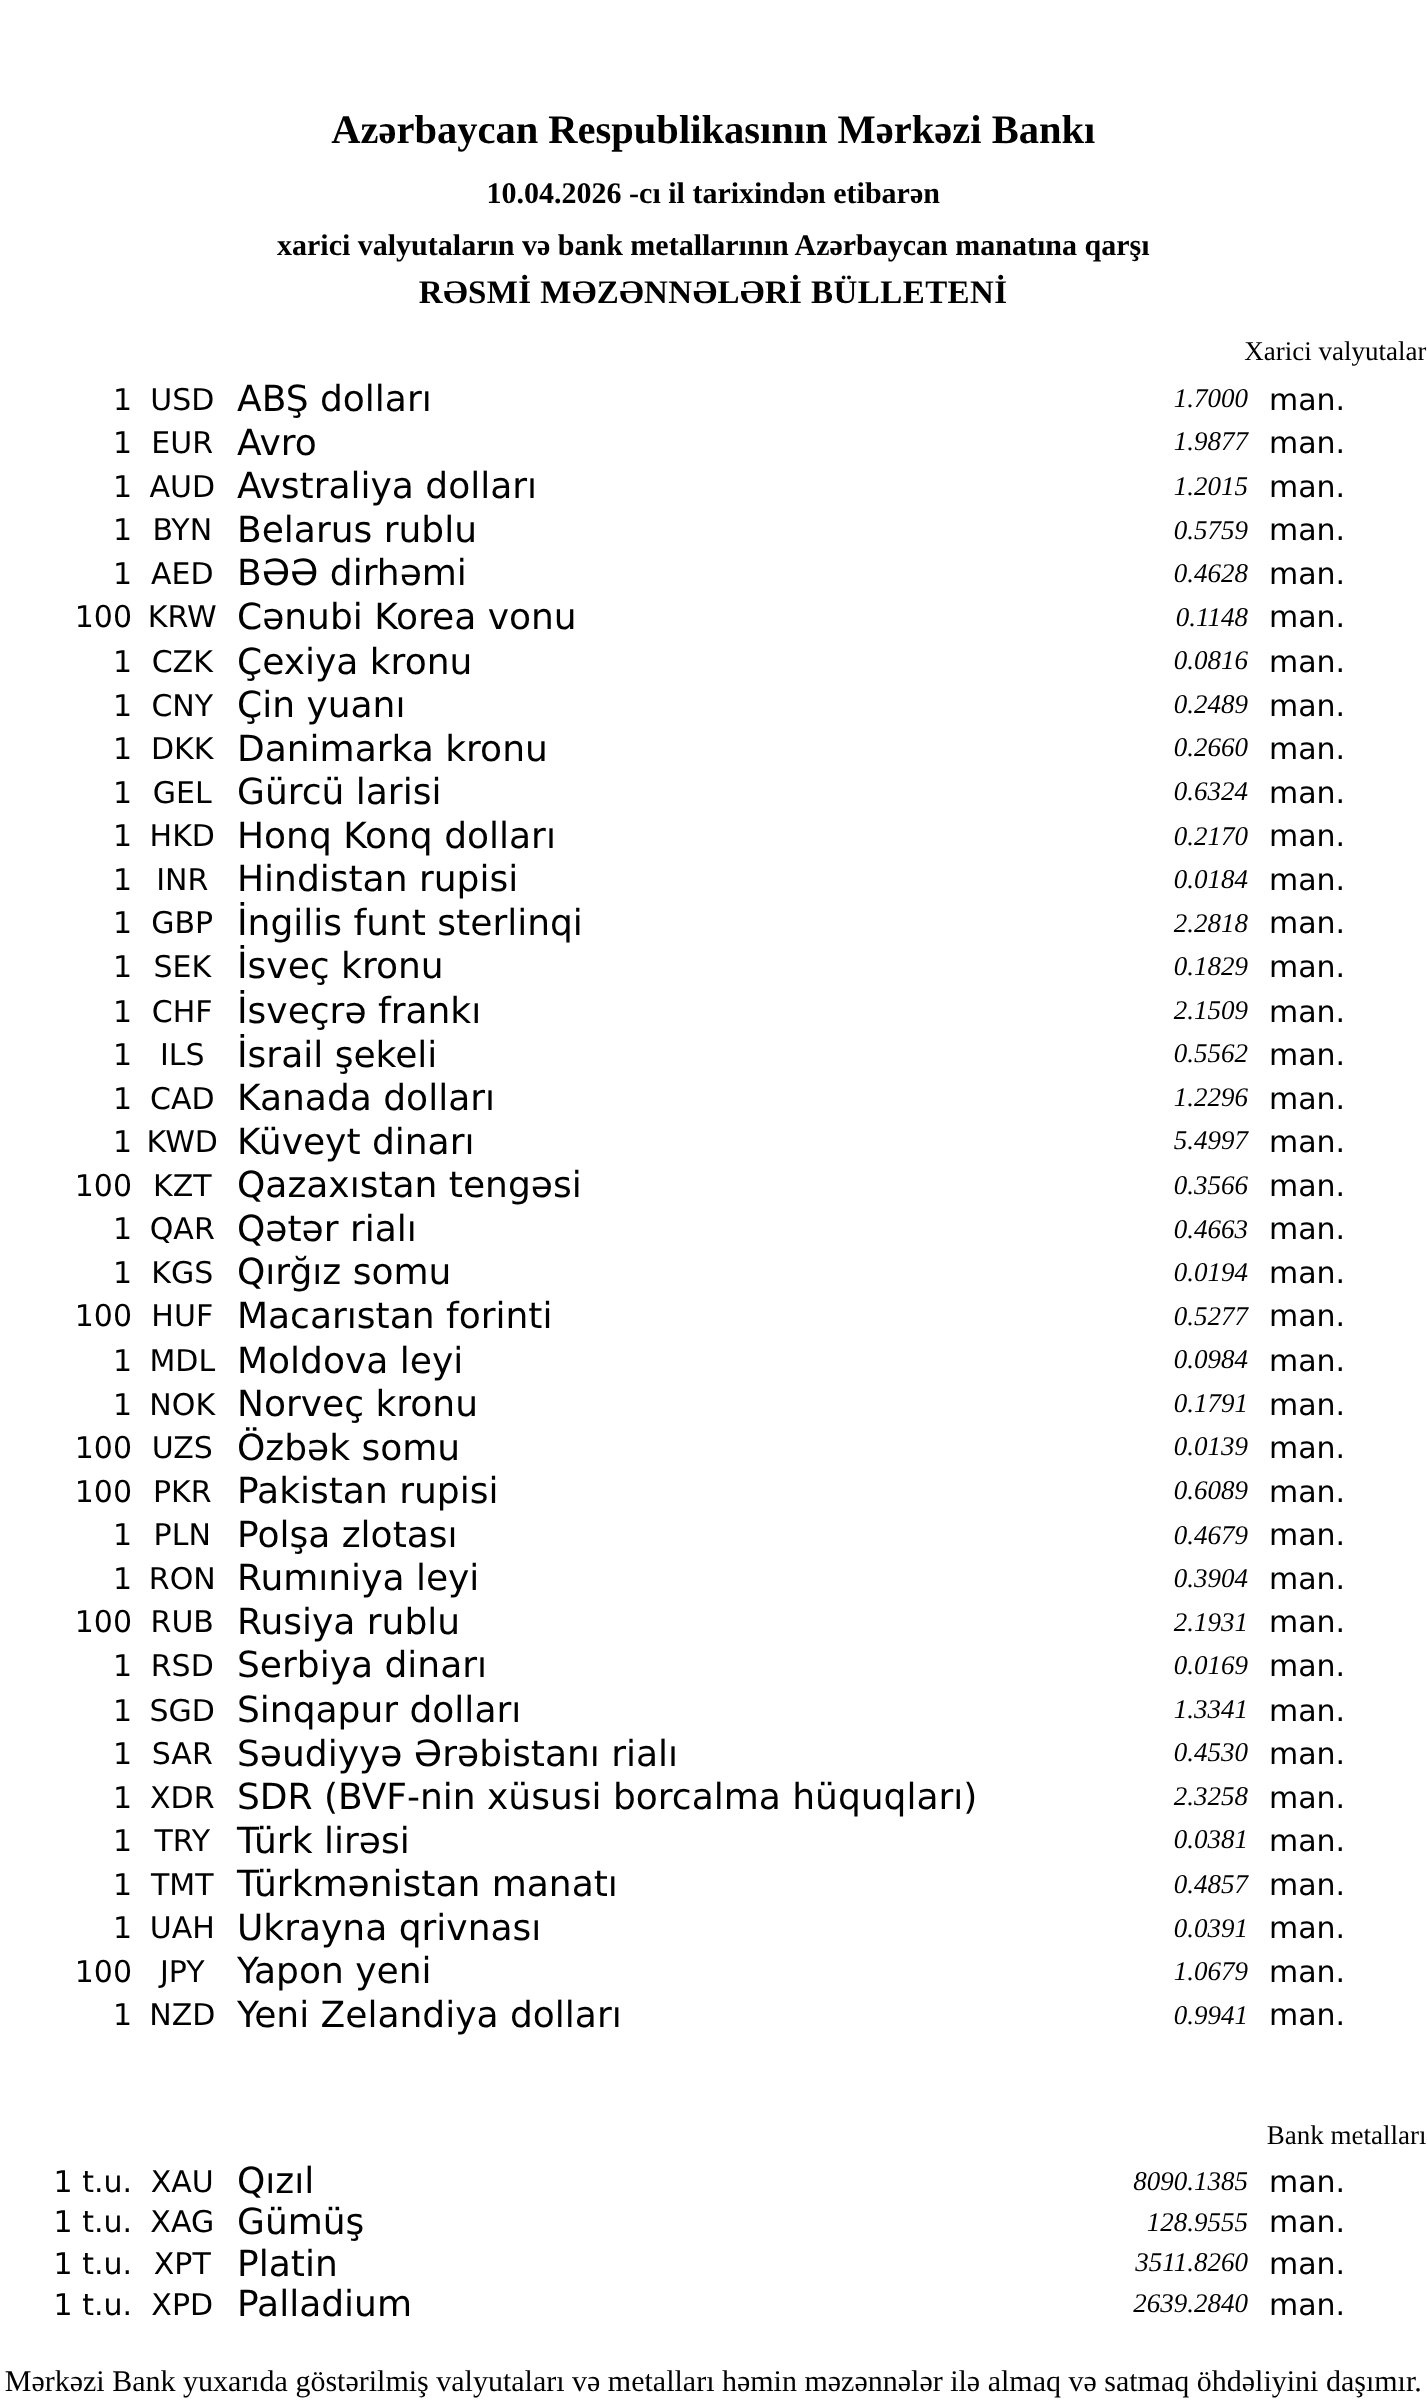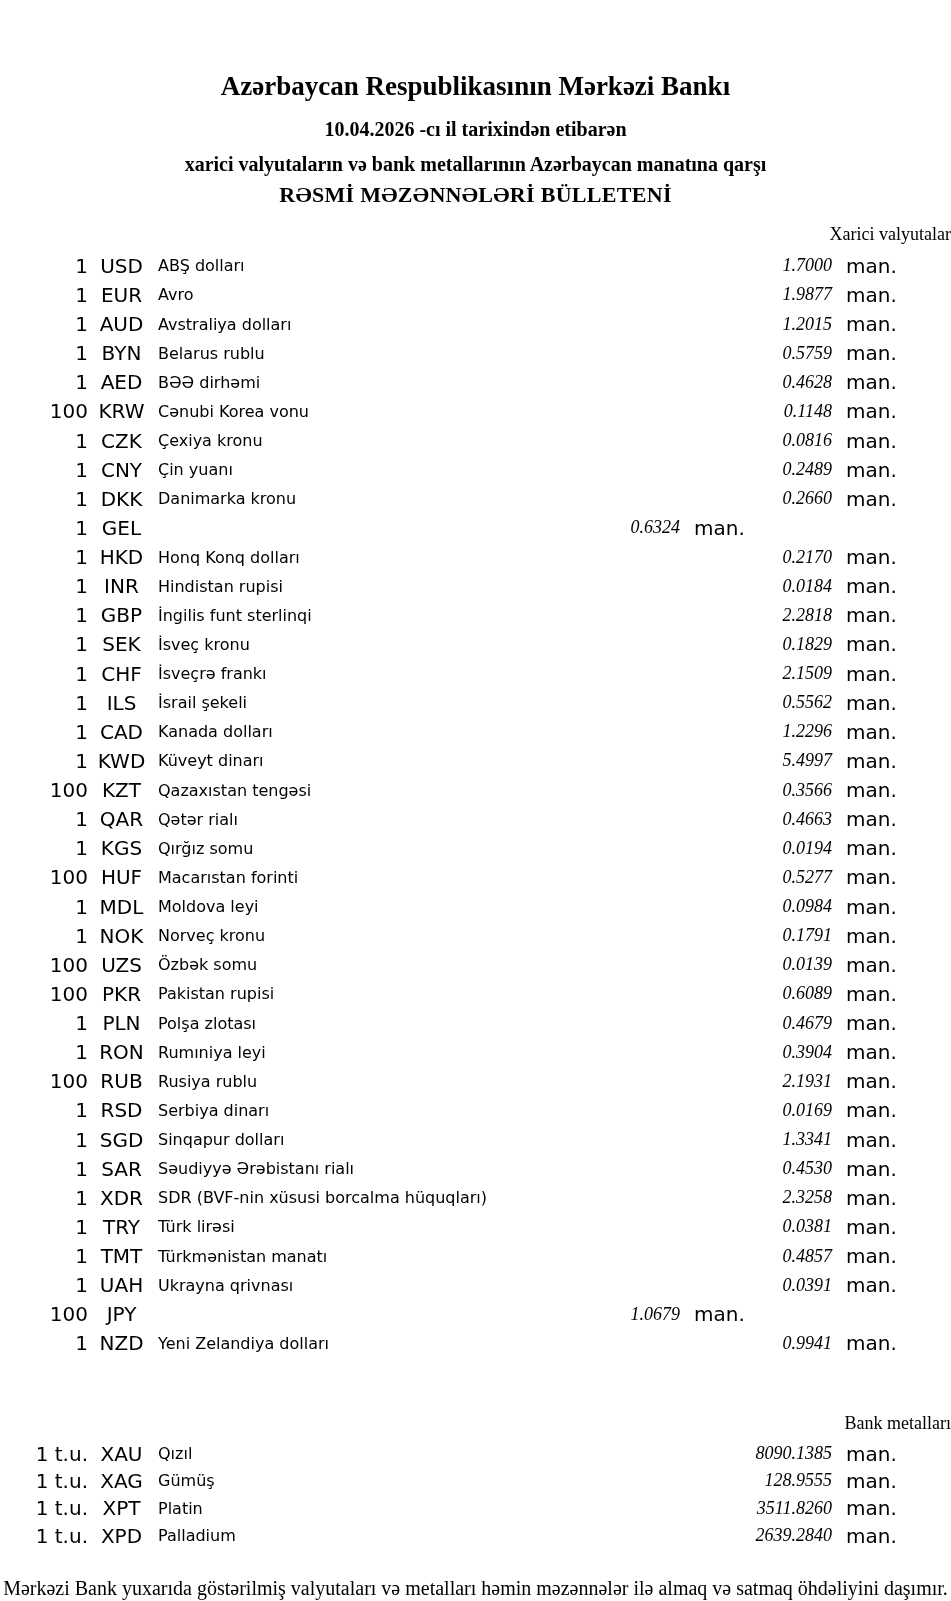--- a/index.html
+++ b/index.html
@@ -34,21 +34,21 @@
   .row {
     display: grid;
     grid-template-columns: 88px 67px 1fr 152px 78px;
     align-items: center;
     height: 29.13px;
     padding-right: 41px;
   }
   .metal-rows .row { height: 27.3px; }
   .cell-amount { text-align: right; font-size: 20px; white-space: nowrap; }
   .cell-code   { text-align: center; font-size: 20px; white-space: nowrap; }
-  .cell-name   { text-align: left; font-size: 16px; padding-left: 3px; white-space: nowrap; }
+  .cell-name   { text-align: left; font-size: 24px; padding-left: 3px; white-space: nowrap; }
   .cell-rate   {
     text-align: right;
     font-family: "Liberation Serif", serif;
     font-style: italic;
     font-weight: normal;
     font-size: 18px;
     white-space: nowrap;
   }
   .cell-unit { text-align: left; padding-left: 14px; font-size: 20px; white-space: nowrap; }
   .footer {
@@ -128,20 +128,21 @@
       <div class="row">
         <span class="cell-amount">1</span>
         <span class="cell-code">DKK</span>
         <span class="cell-name">Danimarka kronu</span>
         <span class="cell-rate">0.2660</span>
         <span class="cell-unit">man.</span>
       </div>
       <div class="row">
         <span class="cell-amount">1</span>
         <span class="cell-code">GEL</span>
+        <span class="cell-name">Gürcü larisi</span>
         <span class="cell-rate">0.6324</span>
         <span class="cell-unit">man.</span>
       </div>
       <div class="row">
         <span class="cell-amount">1</span>
         <span class="cell-code">HKD</span>
         <span class="cell-name">Honq Konq dolları</span>
         <span class="cell-rate">0.2170</span>
         <span class="cell-unit">man.</span>
       </div>
@@ -316,20 +317,21 @@
       <div class="row">
         <span class="cell-amount">1</span>
         <span class="cell-code">UAH</span>
         <span class="cell-name">Ukrayna qrivnası</span>
         <span class="cell-rate">0.0391</span>
         <span class="cell-unit">man.</span>
       </div>
       <div class="row">
         <span class="cell-amount">100</span>
         <span class="cell-code">JPY</span>
+        <span class="cell-name">Yapon yeni</span>
         <span class="cell-rate">1.0679</span>
         <span class="cell-unit">man.</span>
       </div>
       <div class="row">
         <span class="cell-amount">1</span>
         <span class="cell-code">NZD</span>
         <span class="cell-name">Yeni Zelandiya dolları</span>
         <span class="cell-rate">0.9941</span>
         <span class="cell-unit">man.</span>
       </div>

